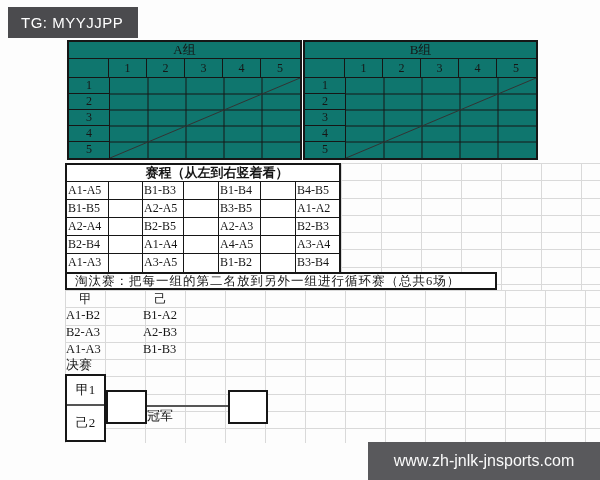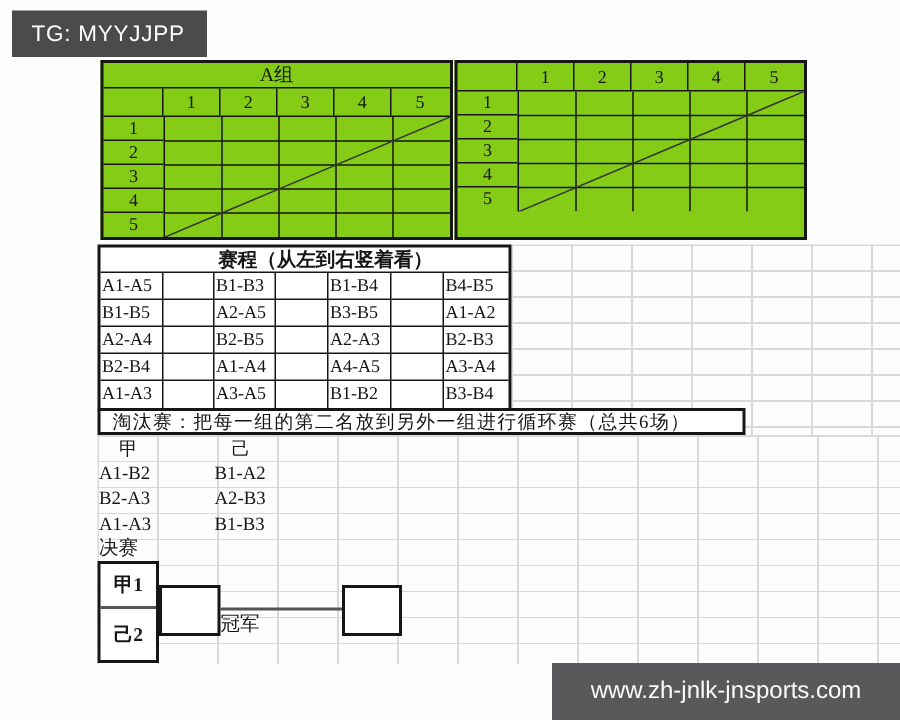--- a/index.html
+++ b/index.html
@@ -20,21 +20,21 @@
   .grid-lower{left:65px;top:290px;width:535px;height:153px;}
 
   
   .badge{
     left:8px;top:7px;width:130px;height:31px;background:#4b4b4e;color:#ffffff;
     font-family:"Liberation Sans","DejaVu Sans",sans-serif;font-size:15px;line-height:31px;
     padding-left:13px;box-sizing:border-box;letter-spacing:.5px;
   }
 
   
-  .gtable{width:235px;height:120px;border:2px solid #161616;background:#84cc16;box-sizing:border-box;}
+  .gtable{width:235px;height:120px;border:2px solid #161616;background:#0f766e;box-sizing:border-box;}
   .gt-a{left:67px;top:40px;}
   .gt-b{left:303px;top:40px;}
   .gt-title{height:16px;border-bottom:1px solid #161616;text-align:center;font-size:13px;line-height:16px;}
   .gt-colhead{display:flex;height:18px;border-bottom:1px solid #161616;}
   .gt-corner{width:40px;border-right:1px solid #161616;box-sizing:border-box;}
   .gt-ch{width:38px;box-sizing:border-box;border-right:1px solid #161616;text-align:center;font-size:12px;line-height:18px;}
   .gt-ch:last-child{border-right:none;}
   .gt-body{display:flex;height:80px;}
   .gt-rowlabels{width:41px;border-right:1px solid #161616;box-sizing:border-box;}
   .gt-rl{height:16px;box-sizing:border-box;border-bottom:1px solid #161616;text-align:center;font-size:12px;line-height:15px;}
@@ -55,21 +55,21 @@
     left:65px;top:272px;width:432px;height:18px;border:2px solid #161616;background:#fff;box-sizing:border-box;
     font-size:12.5px;line-height:14px;padding-left:8px;letter-spacing:1px;white-space:nowrap;overflow:hidden;
   }
 
   
   .ko-text{position:absolute;font-size:12.5px;line-height:16px;white-space:nowrap;text-align:right;}
   .ko-center{text-align:center;width:41px;}
 
   
   .slotbox{width:41px;height:68px;border:2px solid #161616;background:#fff;box-sizing:border-box;}
-  .slot-half{display:flex;align-items:center;justify-content:center;font-size:13px;font-weight:bold;}
+  .slot-half{display:flex;align-items:center;justify-content:center;font-size:13px;}
   .slot-top{height:28px;border-bottom:2px solid #555;}
   .slot-bottom{height:34px;}
   .connbox{width:41px;height:34px;border:2px solid #161616;background:#fff;box-sizing:border-box;}
   .champ-label{left:147px;top:390px;width:81px;text-align:left;font-size:13px;line-height:15px;margin-top:18px;}
   .champ-line{left:147px;top:405px;width:81px;height:2px;background:#555;}
 
   
   .watermark{
     left:368px;top:442px;width:232px;height:38px;background:#59595c;color:#fafafa;
     font-family:"Liberation Sans","DejaVu Sans",sans-serif;font-size:16px;line-height:38px;text-align:center;
@@ -106,20 +106,21 @@
       <div class="gt-grid">
         <svg width="190" height="80" viewBox="0 0 190 80">
           <path d="M38 0V80M76 0V80M114 0V80M152 0V80M0 16H190M0 32H190M0 48H190M0 64H190" stroke="#161616" stroke-width="1" fill="none"></path>
           <line x1="0" y1="80" x2="190" y2="0" stroke="#333" stroke-width="1"></line>
         </svg>
       </div>
     </div>
   </div>
 
   <div class="abs gtable gt-b">
+    <div class="gt-title">B组</div>
     <div class="gt-colhead">
       <div class="gt-corner"></div>
       <div class="gt-ch">1</div>
       <div class="gt-ch">2</div>
       <div class="gt-ch">3</div>
       <div class="gt-ch">4</div>
       <div class="gt-ch">5</div>
     </div>
     <div class="gt-body">
       <div class="gt-rowlabels">

